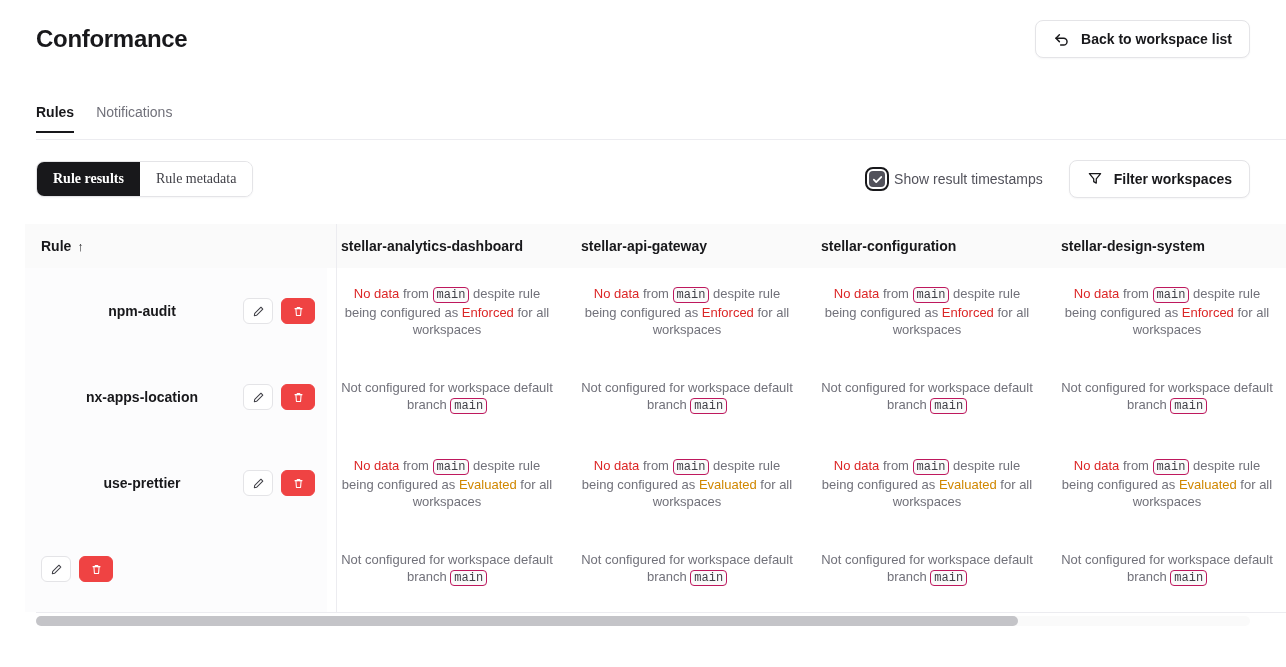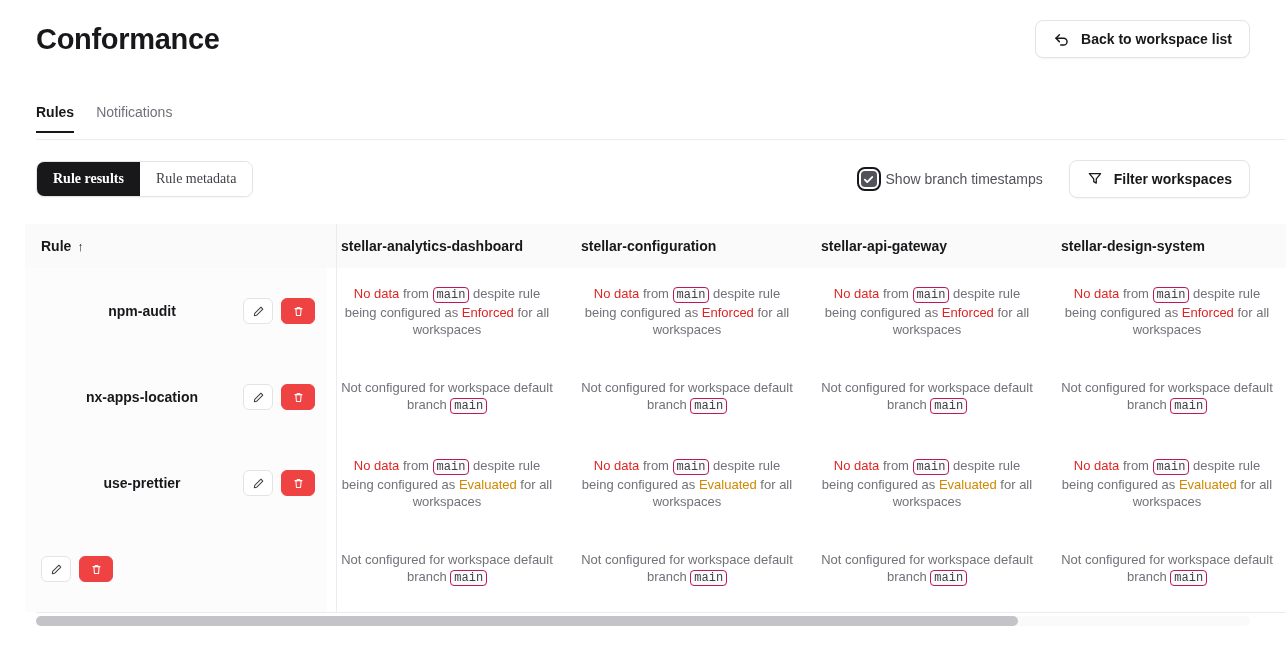--- a/index.html
+++ b/index.html
@@ -16,21 +16,21 @@
   .page-header {
     position: absolute;
     top: 0; left: 0; right: 0;
     height: 78px;
     padding: 0 36px;
     display: flex;
     align-items: center;
     justify-content: space-between;
   }
   .page-title {
-    font-size: 29px;
+    font-size: 24px;
     font-weight: bold;
     color: #18181b;
     letter-spacing: -0.3px;
   }
   .back-btn {
     display: inline-flex;
     align-items: center;
     gap: 11px;
     height: 38px;
     padding: 0 17px;
@@ -317,43 +317,43 @@
     <button class="seg-btn">Rule metadata</button>
   </div>
 
   <div class="controls-right">
     <label class="checkbox-wrap">
       <span class="cbx">
         <svg width="11" height="11" viewBox="0 0 12 12" fill="none" stroke="#ffffff" stroke-width="2" stroke-linecap="round" stroke-linejoin="round">
           <path d="M2 6.2 L4.6 8.8 L10 3.3"></path>
         </svg>
       </span>
-      <span class="cbx-label">Show branch timestamps</span>
+      <span class="cbx-label">Show result timestamps</span>
     </label>
 
     <button class="filter-btn">
       <span>
         <svg width="16" height="16" viewBox="0 0 20 20" fill="none" stroke="#18181b" stroke-width="1.6" stroke-linecap="round" stroke-linejoin="round">
           <path d="M3 4.5 H17 L11.6 11 V16.4 L8.4 14.6 V11 Z"></path>
         </svg>
       </span>
       <span>Filter workspaces</span>
     </button>
   </div>
 </div>
 
 <div class="table-viewport">
   <div class="grid" id="grid">
       <div class="hcell rule-head">
         <span>Rule</span>
         <span class="sort-arrow">↑</span>
       </div>
       <div class="hcell">stellar-analytics-dashboard</div>
+      <div class="hcell">stellar-api-gateway</div>
       <div class="hcell">stellar-configuration</div>
-      <div class="hcell">stellar-api-gateway</div>
       <div class="hcell">stellar-design-system</div>
       <div class="cell rule-cell">
         <span class="rule-name">npm-audit</span>
         <span class="row-actions">
           <button class="icon-btn">
             <span>
               <svg width="13" height="13" viewBox="0 0 20 20" fill="none" stroke="#3f3f46" stroke-width="1.6" stroke-linecap="round" stroke-linejoin="round">
                 <path d="M13.8 3.4 L16.6 6.2 L7 15.8 L3.6 16.4 L4.2 13 Z"></path>
               </svg>
             </span>

